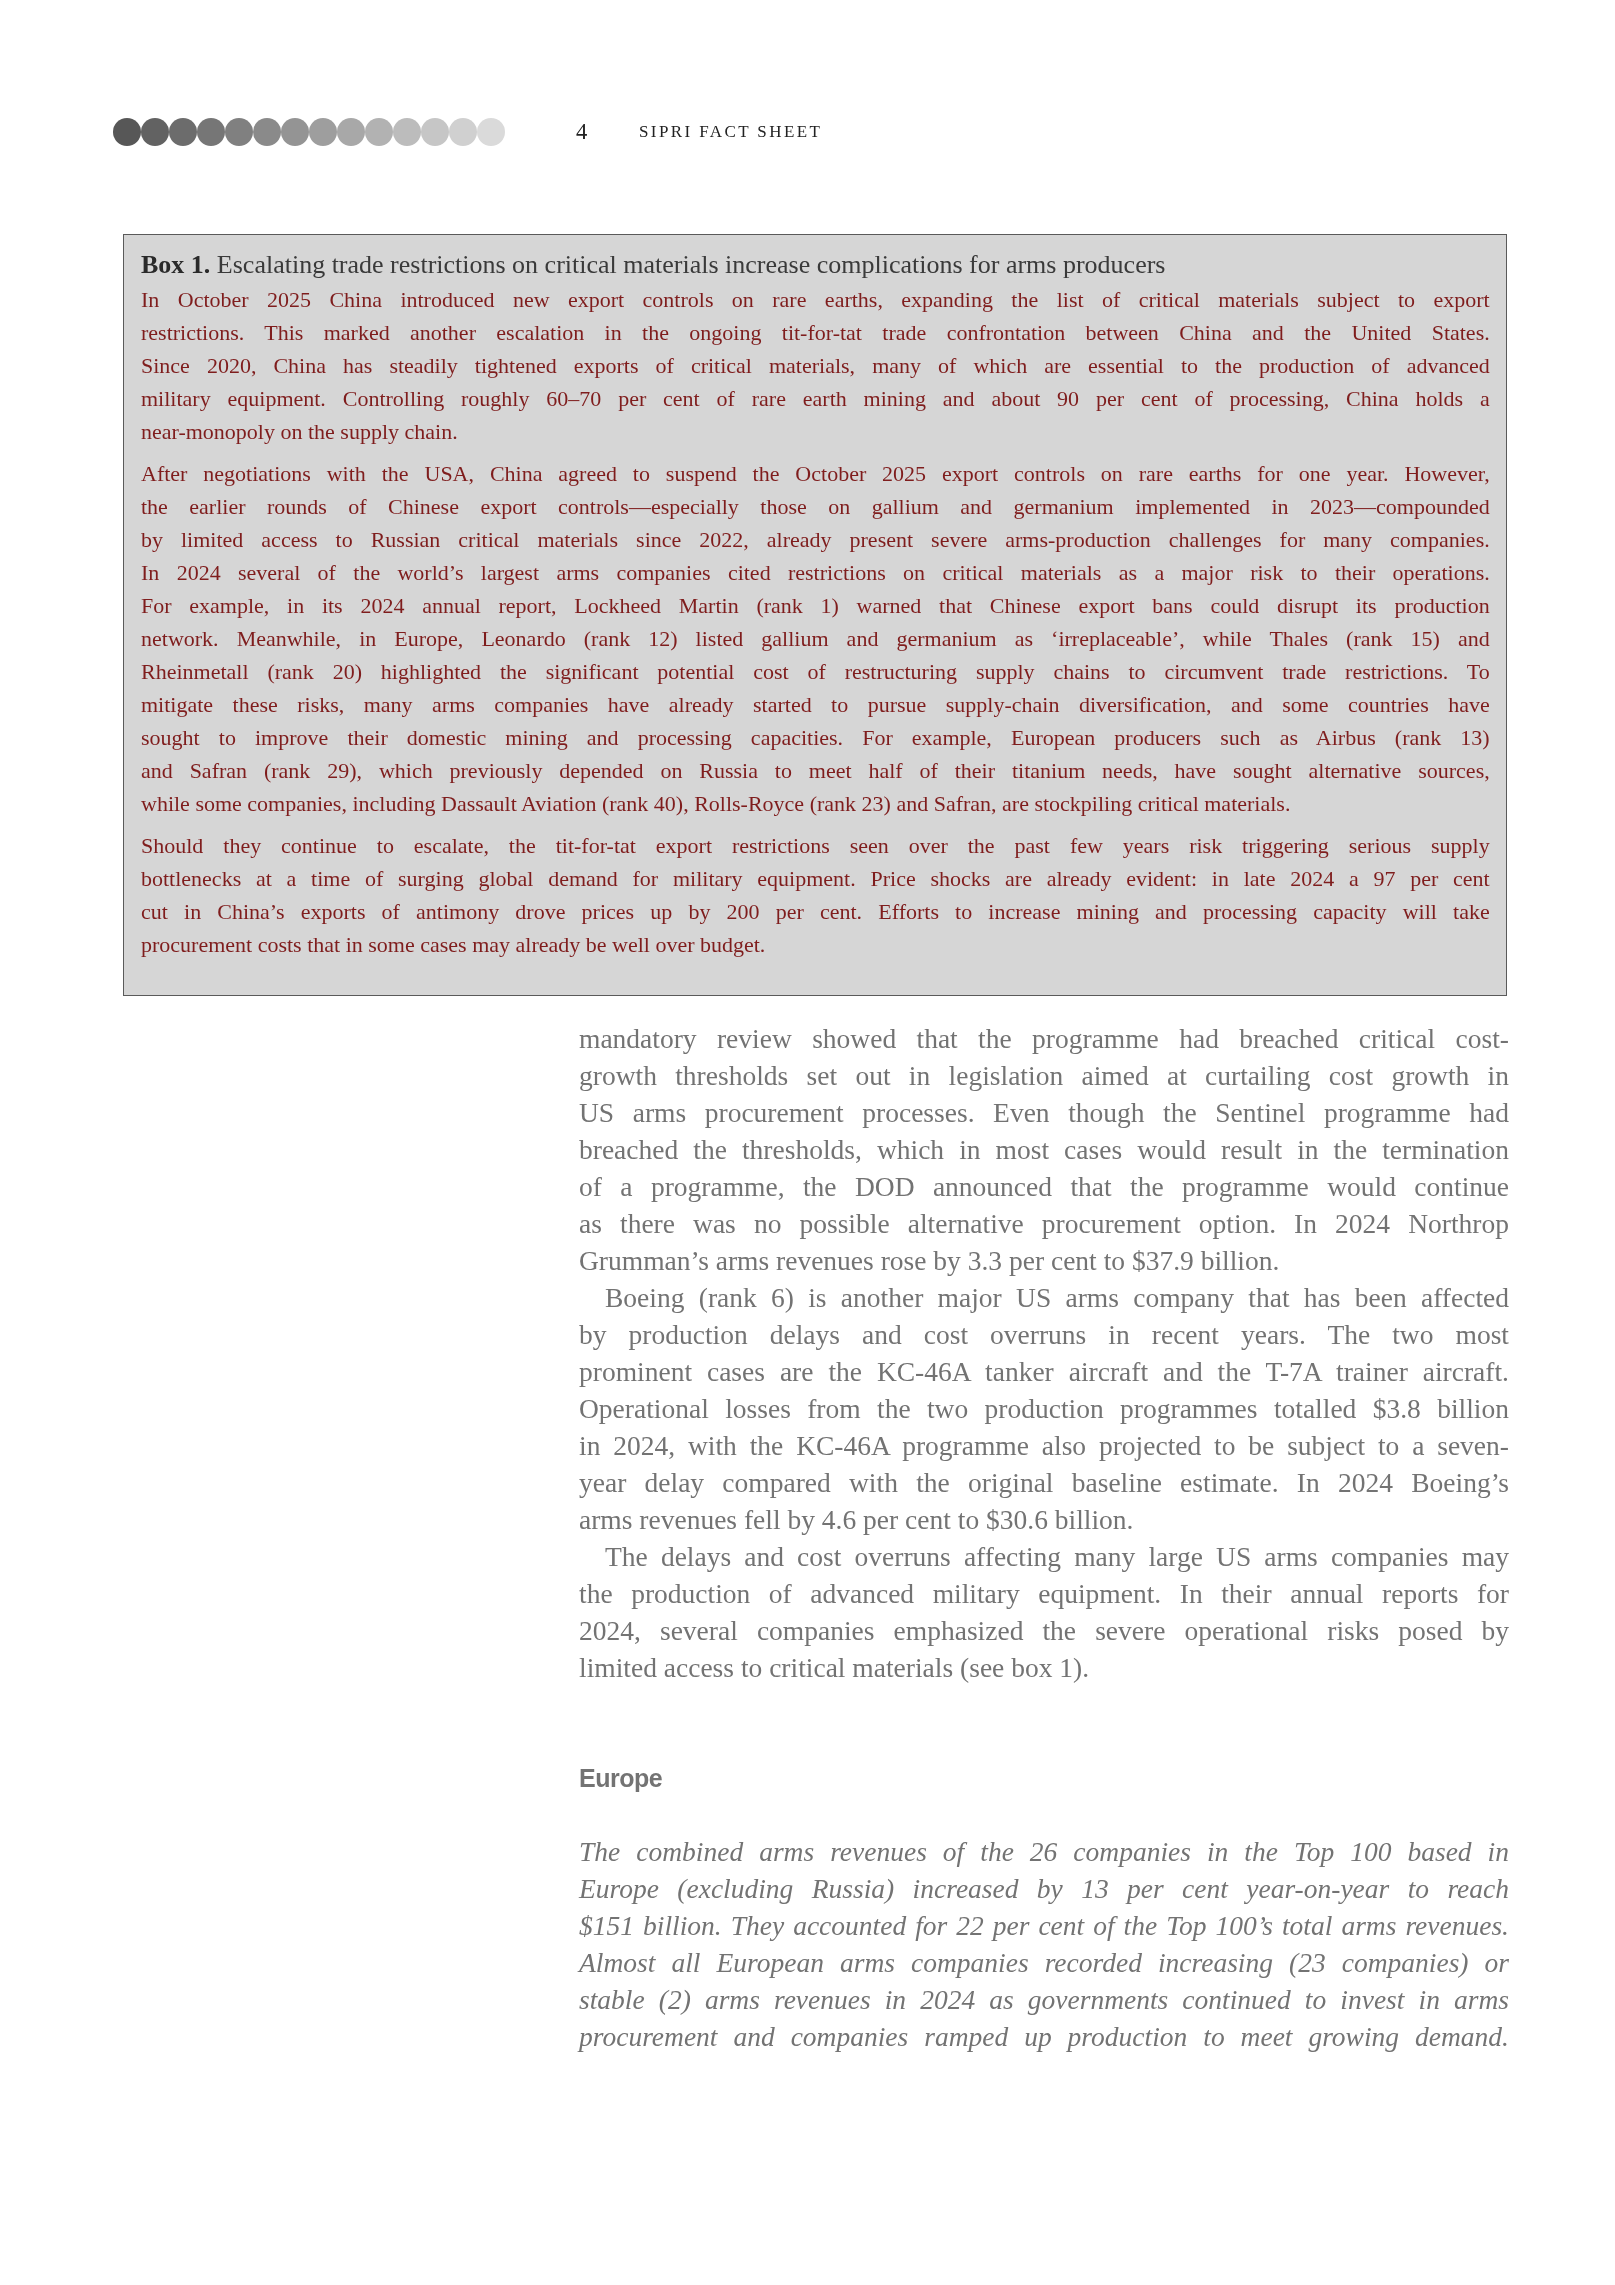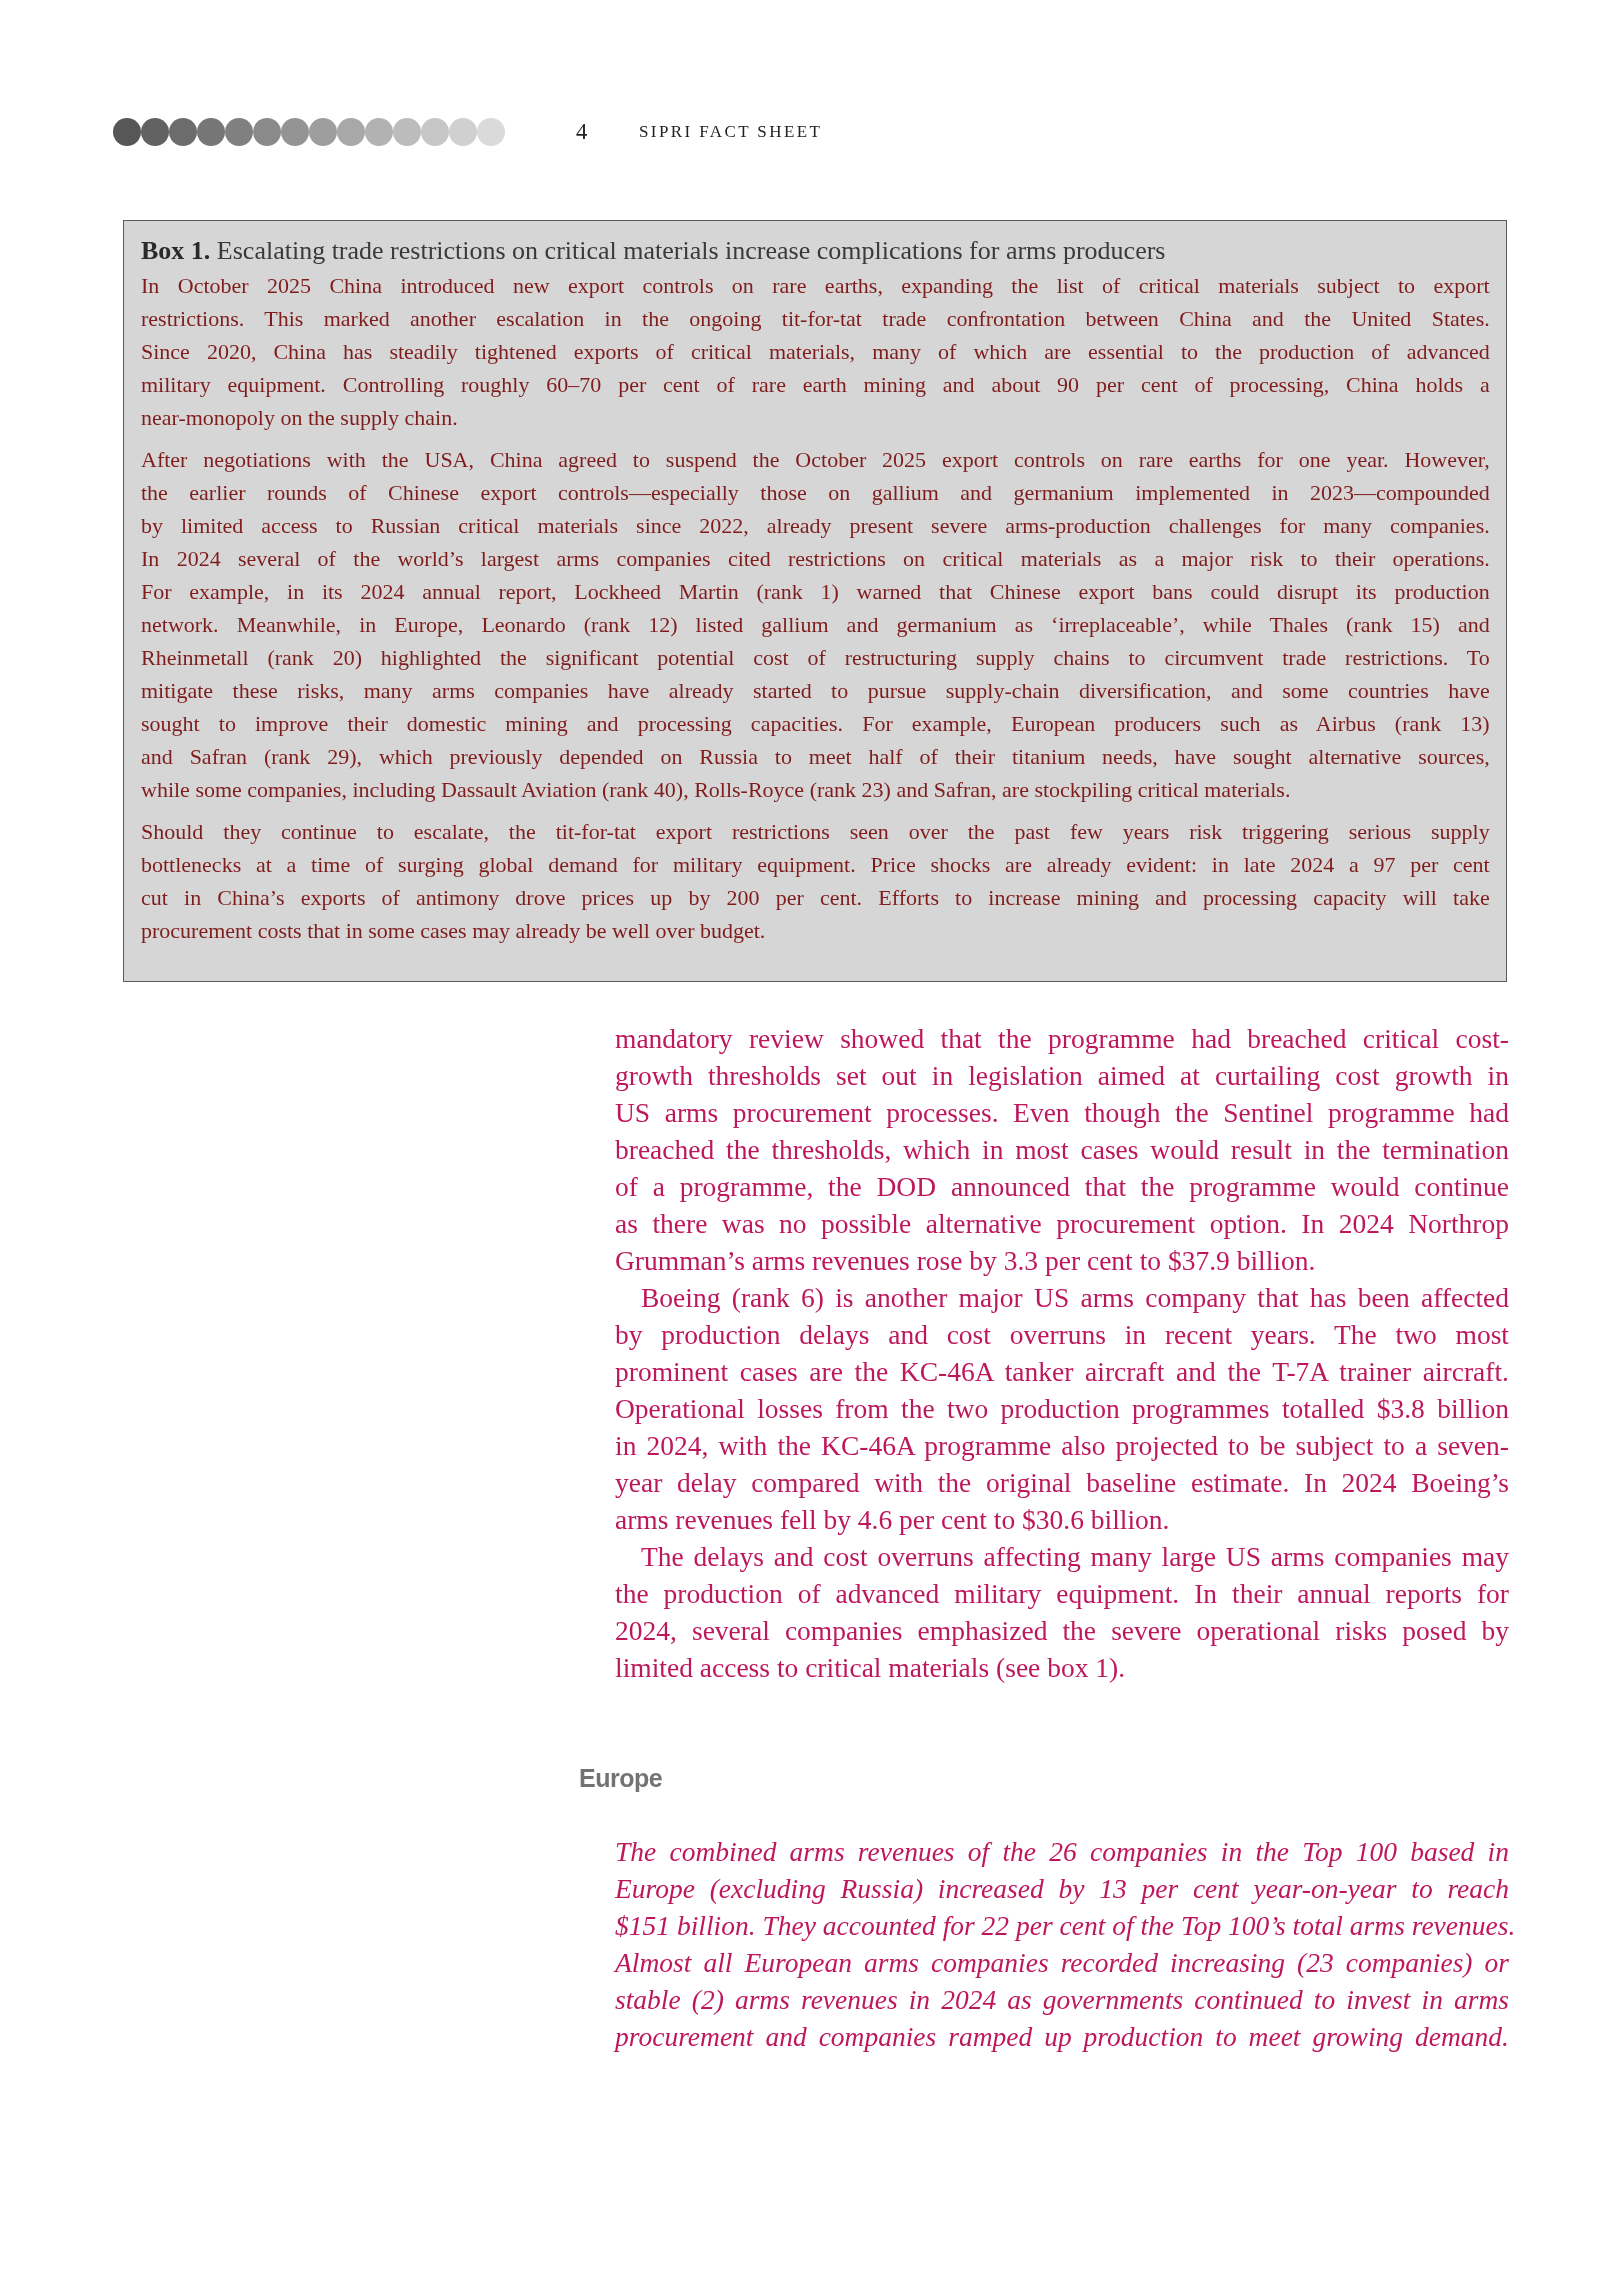--- a/index.html
+++ b/index.html
@@ -1,28 +1,28 @@
 <!DOCTYPE html>
 <html style="font-size:14.5px"><head>
 <meta charset="utf-8">
 <style>
   html, body { margin: 0; padding: 0; background: #ffffff; }
   body { width: 1616px; height: 2285px; position: relative; overflow: hidden; font-family: "Liberation Serif", serif; color: #1a1a1a; }
   .dots { position: absolute; left: 113px; top: 118px; height: 28px; display: flex; }
   .dot { width: 28px; height: 28px; border-radius: 50%; margin-right: 0; flex: 0 0 auto; }
   .page-num { position: absolute; left: 576px; top: 116px; font-size: 22.6px; line-height: 31px; color: #222; }
   .running-head { position: absolute; left: 639px; top: 116px; font-size: 17px; line-height: 31px; letter-spacing: 2.4px; color: #222; }
-  .box { position: absolute; left: 123px; top: 220px; width: 1384px; height: 762px; background: #d6d6d6; border: 1.8px solid #5a5a5a; box-sizing: border-box; padding: 12.7px 16.3px 0 17px; }
+  .box { position: absolute; left: 123px; top: 234px; width: 1384px; height: 762px; background: #d6d6d6; border: 1.8px solid #5a5a5a; box-sizing: border-box; padding: 12.7px 16.3px 0 17px; }
   .box-title { font-size: 26px; line-height: 33px; color: #3a3a3a; white-space: nowrap; margin-bottom: 2.7px; }
   .box-title .lbl { font-weight: bold; color: #2a2a2a; }
   .box-para { margin-bottom: 9px; }
   .bl { font-size: 22px; line-height: 33px; height: 33px; color: #7f1d1d; text-align: justify; text-align-last: justify; white-space: nowrap; overflow: visible; }
   .bl.last { text-align-last: left; }
   .col { position: absolute; left: 579px; width: 930px; }
-  .ml { font-size: 27.5px; line-height: 37px; height: 37px; color: #be185d; text-align: justify; text-align-last: justify; white-space: nowrap; margin-left: 36px; }
+  .ml { font-size: 27.5px; line-height: 37px; height: 37px; color: #737373; text-align: justify; text-align-last: justify; white-space: nowrap; }
   .ml.last { text-align-last: left; }
   .ml.indent { padding-left: 26px; }
   .heading { position: absolute; left: 579px; top: 1760px; font-family: "Liberation Sans", sans-serif; font-weight: bold; font-size: 25px; line-height: 36px; color: #737373; letter-spacing: -0.5px; }
 </style>
 </head>
 <body>
 
 <div class="dots">
   <span class="dot" style="background: rgb(87, 87, 87);"></span>
   <span class="dot" style="background: rgb(98, 98, 98);"></span>

